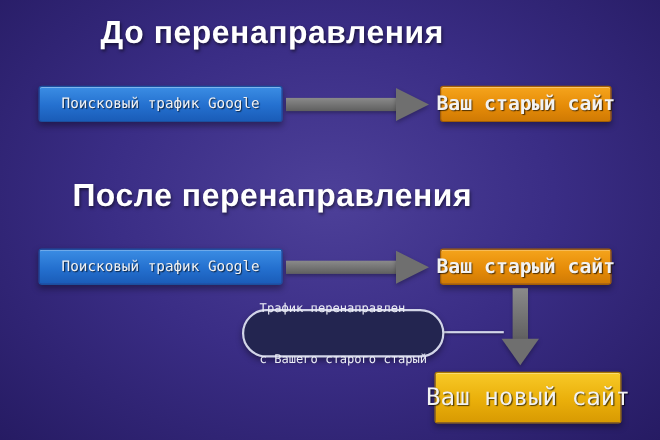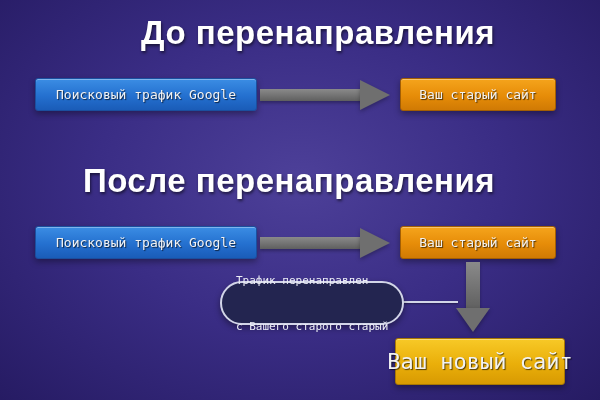--- a/index.html
+++ b/index.html
@@ -5,22 +5,22 @@
   html,body{margin:0;padding:0;}
   .stage{
     position:relative;
     width:600px;height:400px;
     overflow:hidden;
     background:radial-gradient(ellipse at 50% 45%, #4d4099 0%, #3a2d85 48%, #261b63 100%);
     font-family:"Liberation Sans", sans-serif;
   }
   .title{
     position:absolute;left:0;width:495px;
-    text-align:right;
-    color:#ffffff;font-weight:bold;font-size:33px;
+    text-align:center;
+    color:#ffffff;font-weight:bold;font-size:29px;
     text-shadow:1px 2px 3px rgba(0,0,0,0.55);
     letter-spacing:0.5px;
   }
   .box{
     position:absolute;
     box-sizing:border-box;
     border-radius:3px;
     display:flex;align-items:center;justify-content:center;
     font-family:"DejaVu Sans Mono", monospace;
     color:#f2f2f2;
@@ -29,21 +29,22 @@
     white-space:nowrap;
   }
   .box-blue{
     background:linear-gradient(to bottom,#3b8de4 0%,#2470cf 55%,#1a5cb8 100%);
     border:1px solid #1b4f9e;
     font-size:13px;
   }
   .box-orange{
     background:linear-gradient(to bottom,#f5a41c 0%,#e68c08 55%,#d07a04 100%);
     border:1px solid #a35e03;
-    font-size:13px;
+    font-size:18px;
+    font-weight:bold;
   }
   .box-gold{
     background:linear-gradient(to bottom,#f7c927 0%,#eaaf0a 55%,#d89a02 100%);
     border:1px solid #a87703;
     font-size:22px;
   }
   .arrow-body{
     position:absolute;
     background:linear-gradient(to bottom,#8a8a8a,#5f5f5f);
     box-shadow:0 2px 3px rgba(0,0,0,0.3);

